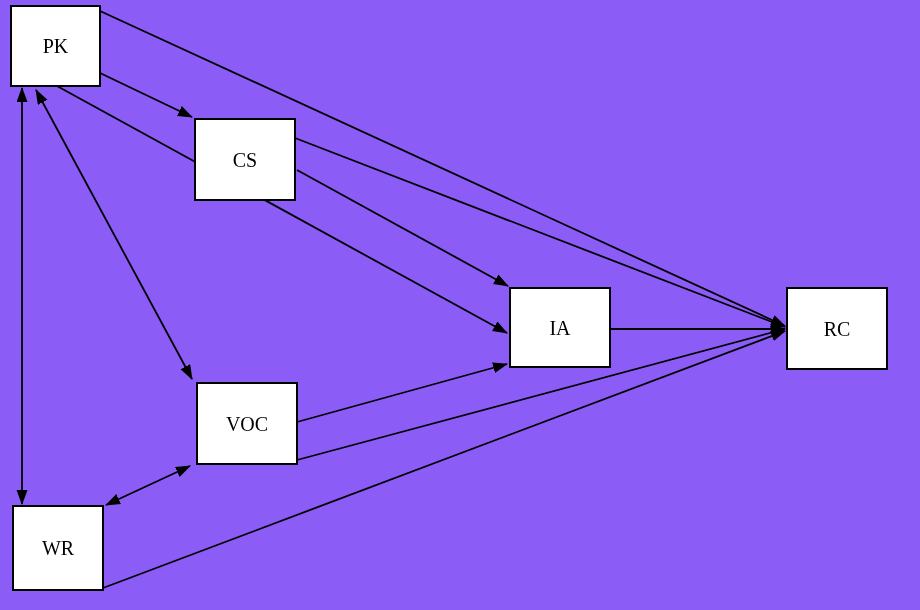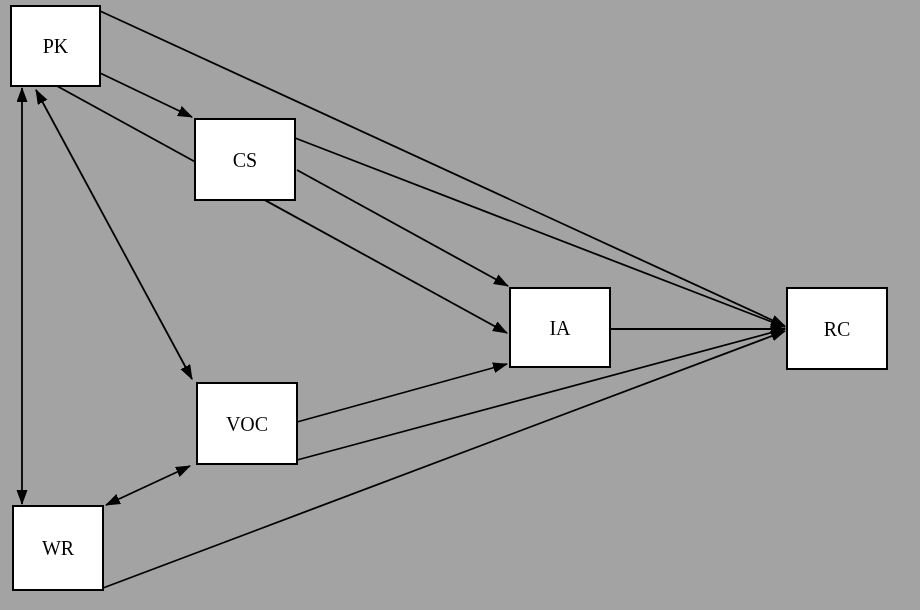--- a/index.html
+++ b/index.html
@@ -4,21 +4,21 @@
 <style>
   html, body {
     margin: 0;
     padding: 0;
     background: #ffffff;
   }
   .stage {
     position: relative;
     width: 920px;
     height: 610px;
-    background: #a3a3a3;
+    background: #8b5cf6;
     font-family: "Liberation Serif", "DejaVu Serif", serif;
     overflow: hidden;
   }
   svg { display: block; }
   .node-box {
     fill: #ffffff;
     stroke: #000000;
     stroke-width: 2;
   }
   .node-label {

